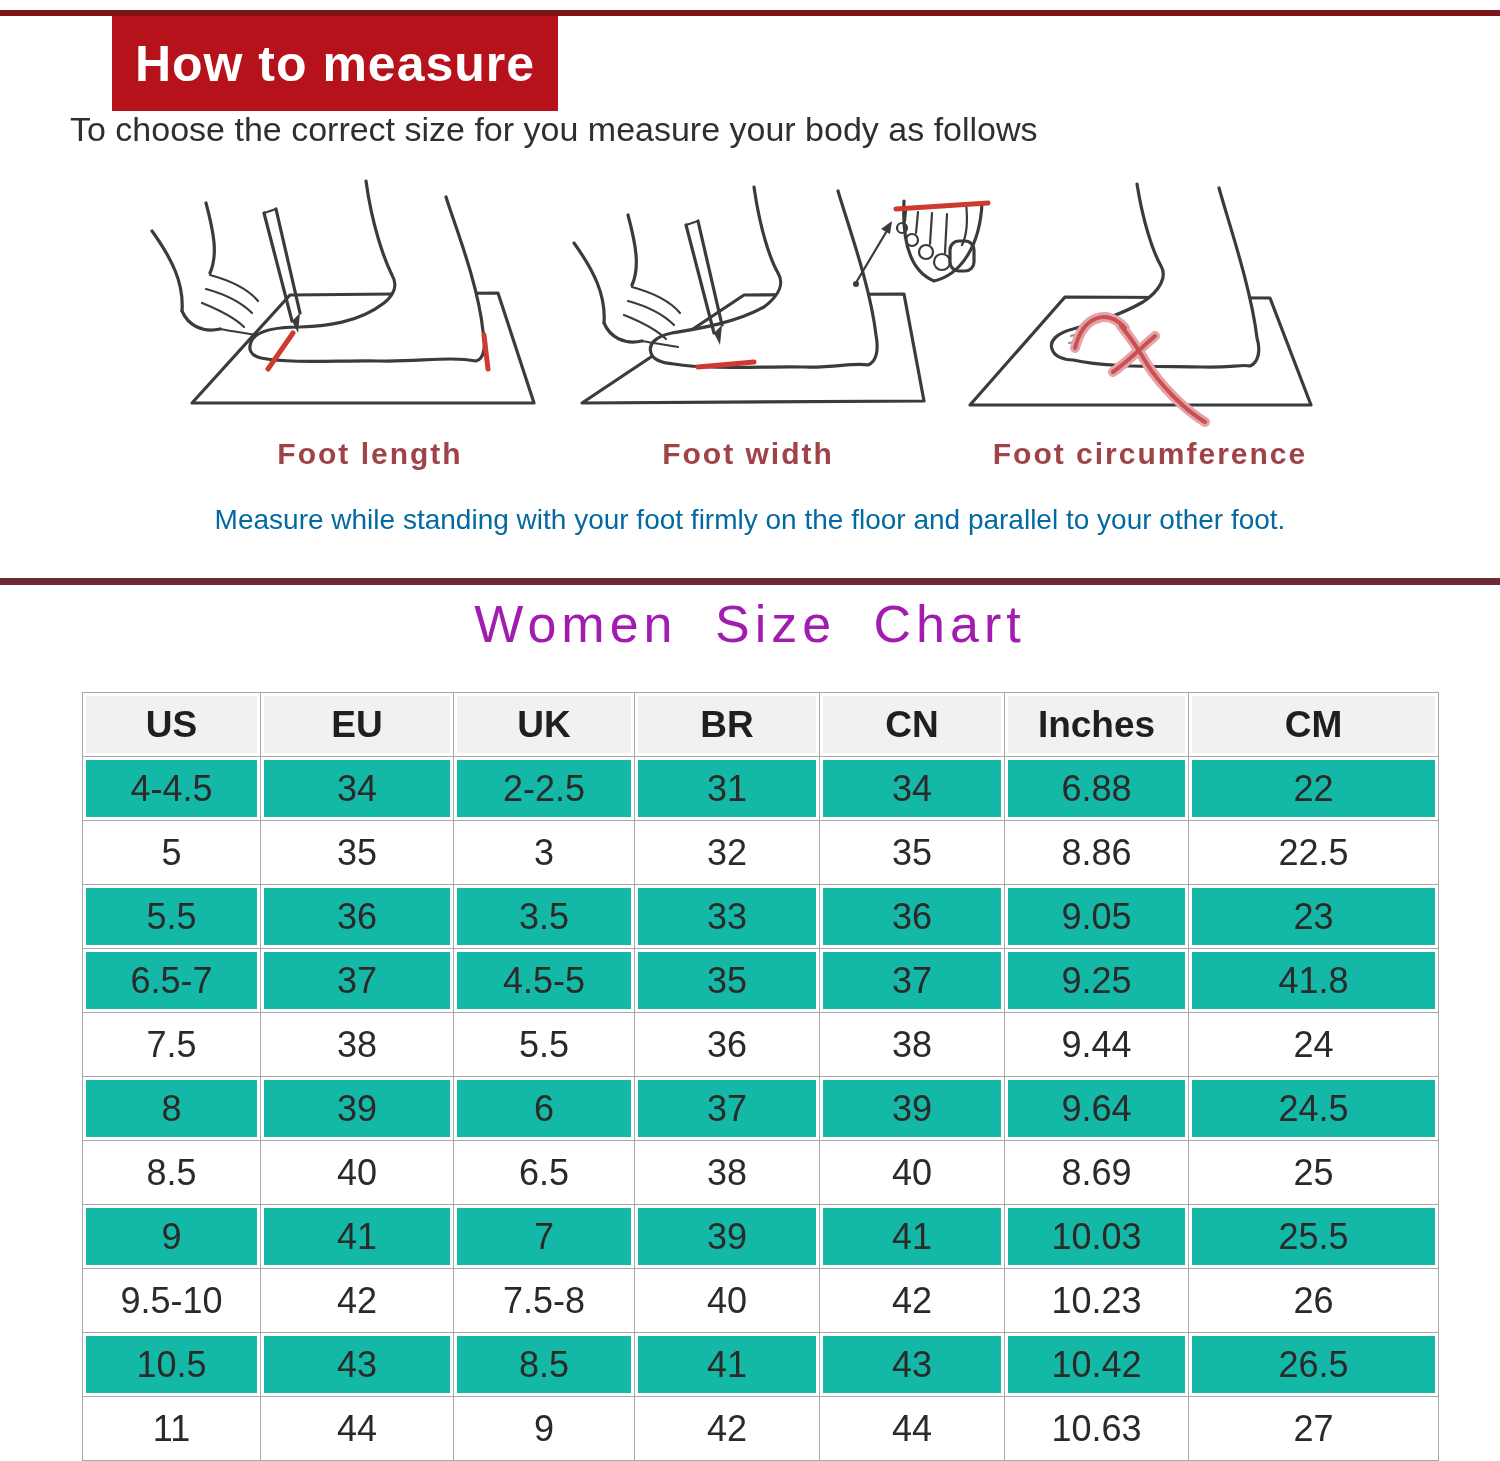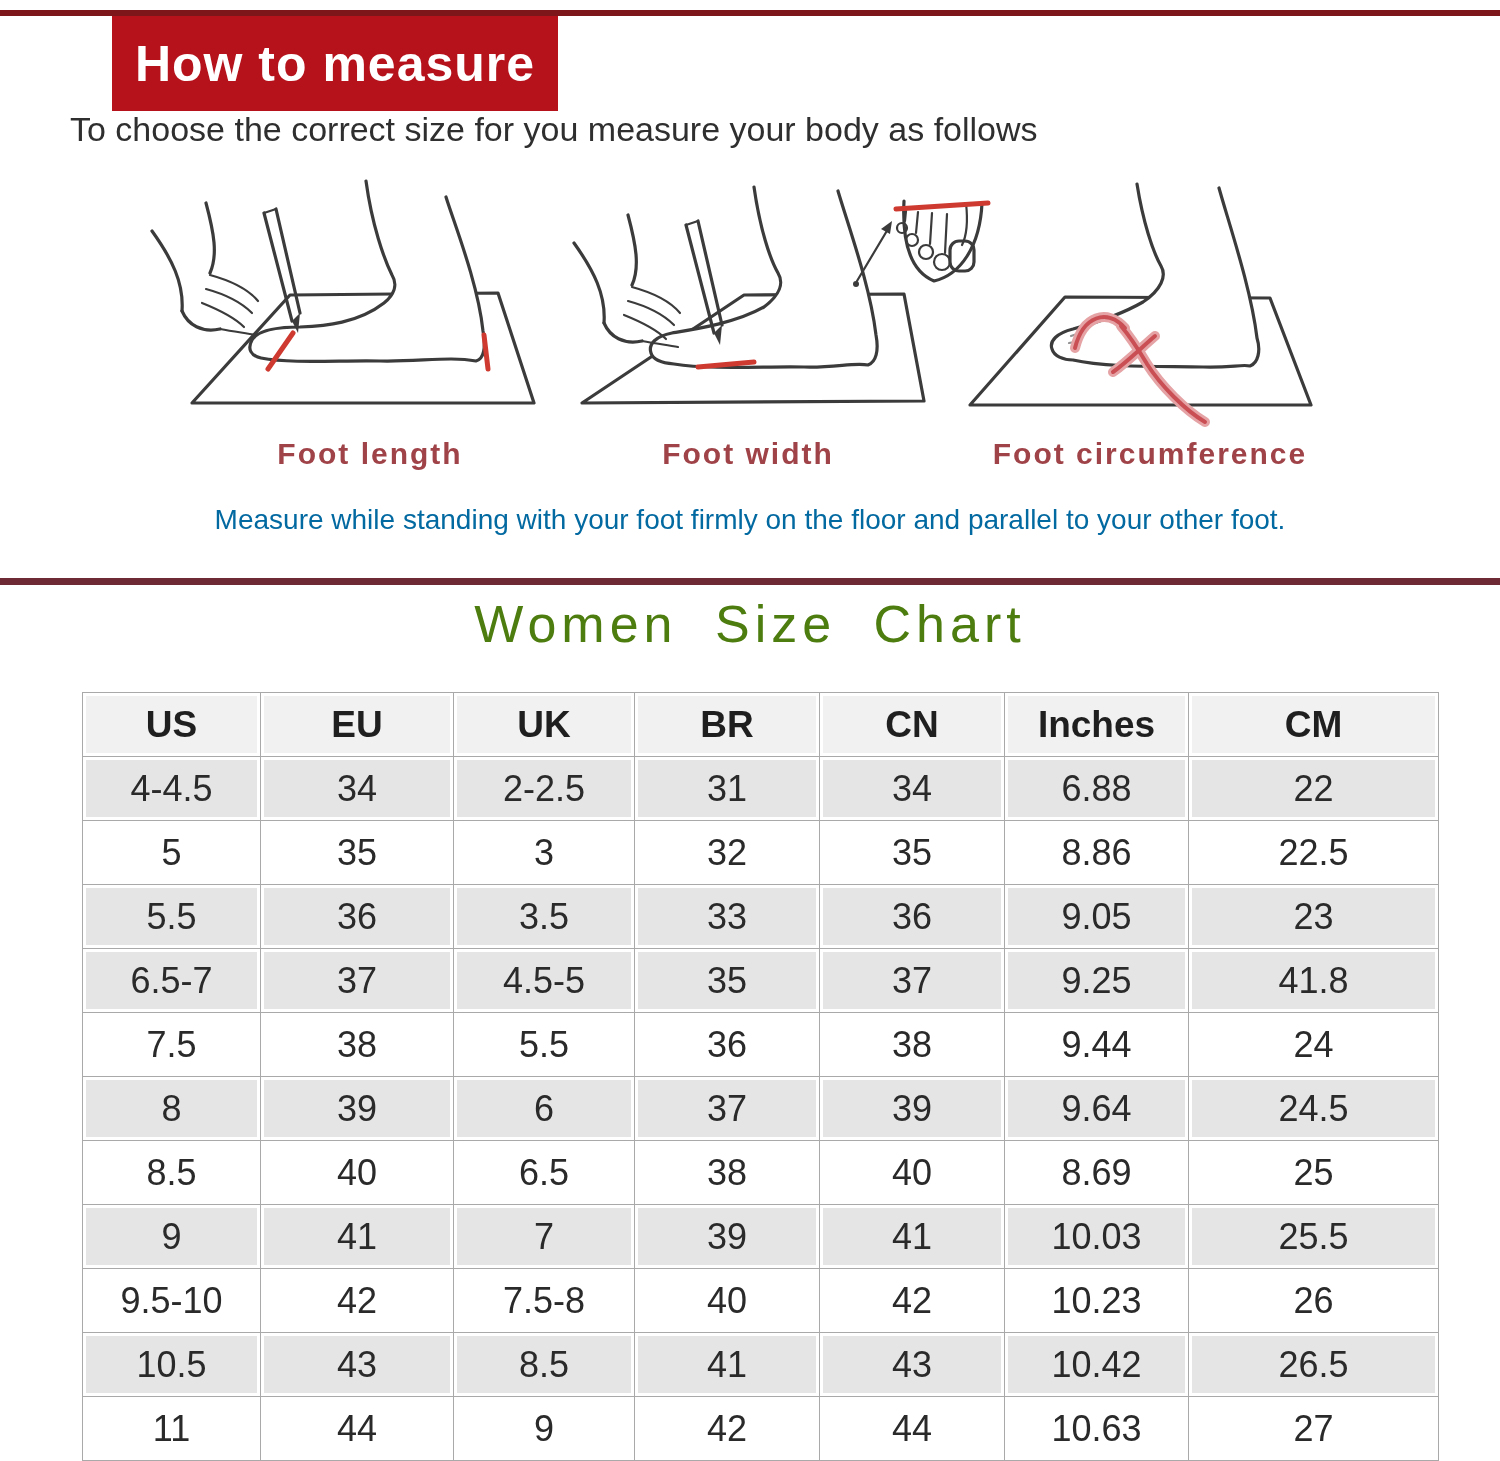--- a/index.html
+++ b/index.html
@@ -20,28 +20,28 @@
   .footfill{fill:#ffffff;stroke:none;}
   .red{fill:none;stroke:#cf3a30;stroke-width:5;stroke-linecap:round;}
   .figlabel{position:absolute;top:437px;font-size:30px;font-weight:bold;color:#a04348;
             letter-spacing:2px;text-align:center;}
   .l1{left:240px;width:260px;}
   .l2{left:618px;width:260px;}
   .l3{left:960px;width:380px;}
   .note{position:absolute;left:0;top:504px;width:1500px;text-align:center;font-size:28px;color:#0369a1;}
   .divider{position:absolute;left:0;top:578px;width:1500px;height:7px;background:#6e2b36;}
   .chart-title{position:absolute;left:0;top:594px;width:1500px;text-align:center;
-               font-size:52px;color:#4d7c0f;letter-spacing:5px;word-spacing:18px;}
+               font-size:52px;color:#a21caf;letter-spacing:5px;word-spacing:18px;}
   table.size-table{position:absolute;left:82px;top:692px;width:1356px;
                    border-collapse:collapse;table-layout:fixed;}
   table.size-table th, table.size-table td{border:1px solid #a9a9a9;padding:3px;margin:0;}
   table.size-table .bg{height:57px;display:flex;align-items:center;justify-content:center;
                        font-size:36px;color:#2a2a2a;}
   table.size-table thead .bg{background:#f1f1f1;font-weight:bold;font-size:37px;color:#1f1f1f;}
-  tr.row-gray .bg{background:#e5e5e5;}
+  tr.row-gray .bg{background:#14b8a6;}
   tr.row-white .bg{background:#ffffff;}
 </style>
 </head>
 <body>
 
 <div class="page">
 
   <div class="top-rule" style="background-color: rgb(124, 22, 27);"></div>
 
   <div class="title-box" style="background-color: rgb(181, 18, 27);">

